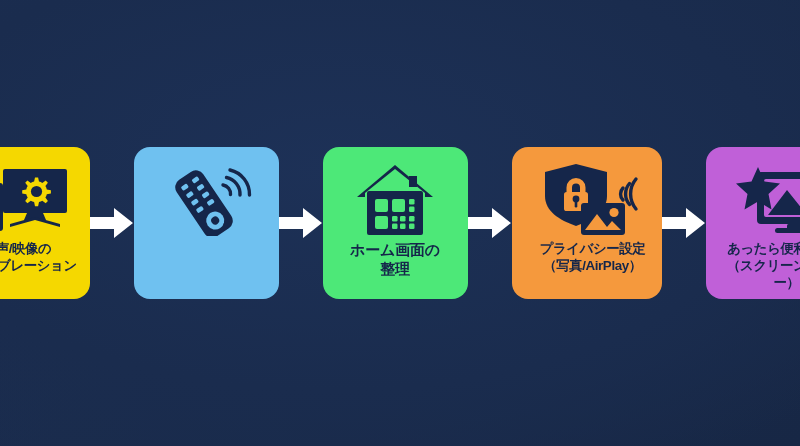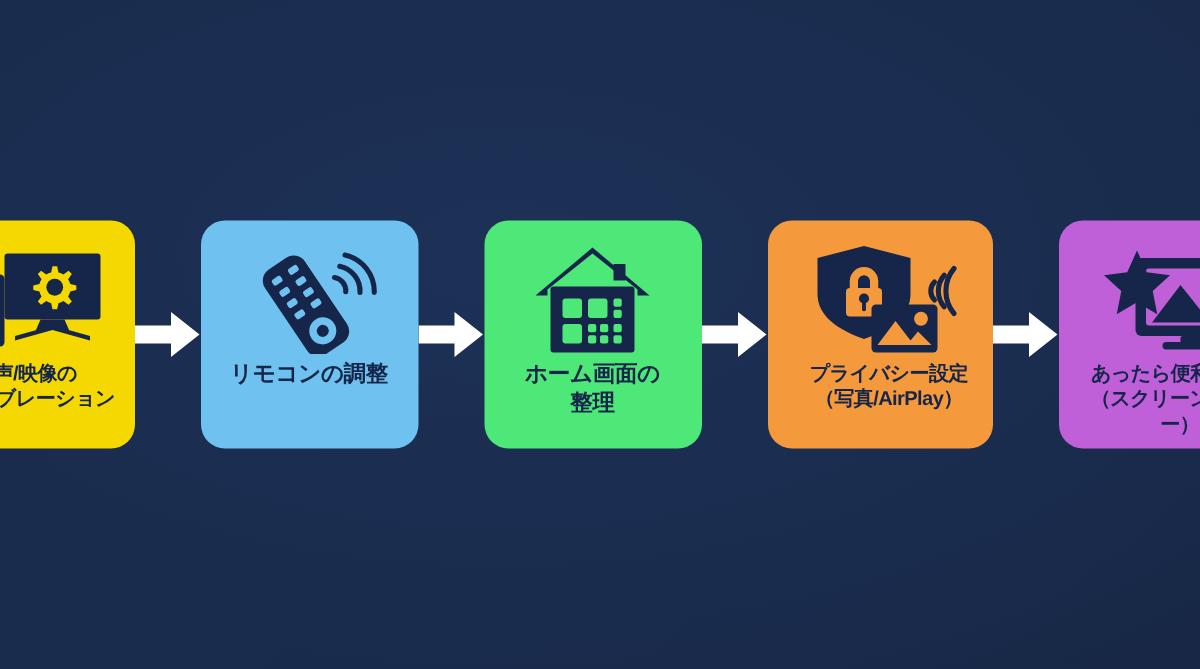--- a/index.html
+++ b/index.html
@@ -148,21 +148,20 @@
             <rect x="47" y="40" width="7" height="4.6" rx="1.4" fill="#6FC1F0"></rect>
           </g>
 
           <g fill="none" stroke="#15264a" stroke-width="3.4" stroke-linecap="round">
             <path d="M63 21 a9 9 0 0 1 7.5 9.5"></path>
             <path d="M66.5 13.5 a17 17 0 0 1 13.5 17.5"></path>
             <path d="M70 6 a25 25 0 0 1 19.5 25"></path>
           </g>
         </svg>
       </div>
-      <div class="card-label" style="color: rgb(21, 38, 74);">リモコンの調整</div>
     </div>
 
     <div class="arrow">
       <svg width="44" height="34" viewBox="0 0 44 34" aria-hidden="true">
         <path d="M0 11 H24 V2 L43 17 L24 32 V23 H0 Z" fill="#ffffff"></path>
       </svg>
     </div>
 
     <div class="card" style="background-color: rgb(77, 232, 120);">
       <div class="icon-wrap">

